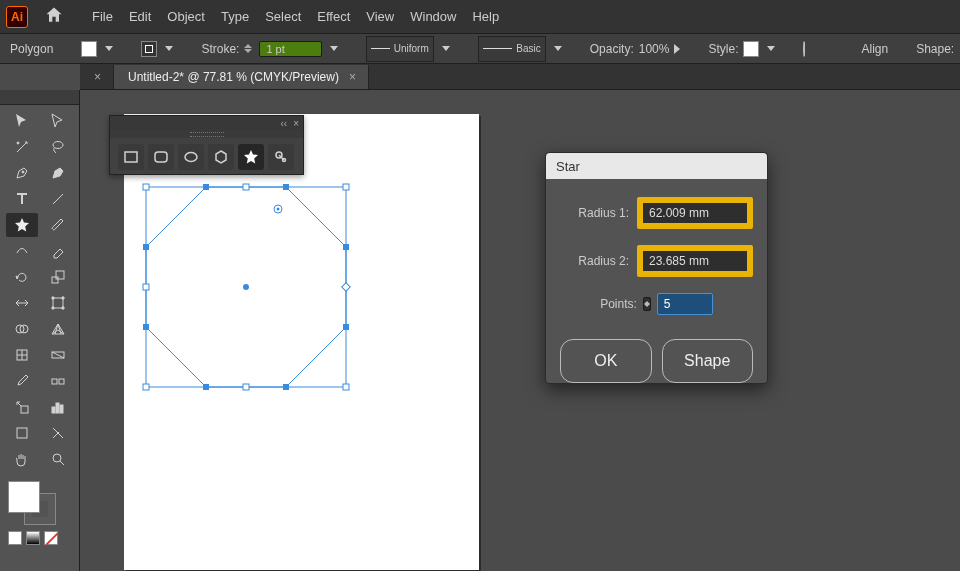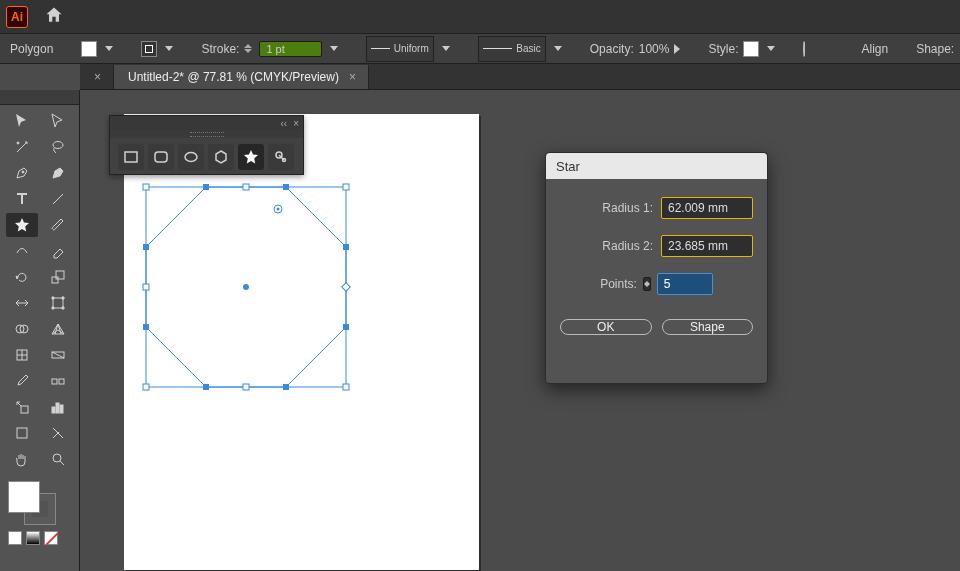--- a/index.html
+++ b/index.html
@@ -137,49 +137,60 @@
     box-shadow:0 6px 18px rgba(0,0,0,.55);
   }
   .dialog .titlebar{
     height:26px;background:#e8e8e8;color:#333;border-radius:4px 4px 0 0;
     display:flex;align-items:center;padding:0 10px;font-size:13px;
   }
   .dialog .body{padding:18px 14px 10px;flex:1;}
   .field{display:flex;align-items:center;justify-content:flex-end;gap:8px;margin-bottom:16px;font-size:12px;}
   .field label{text-align:right;color:var(--text);}
   .field .val{
-    width:92px;background:#2e2e2e;border:1px solid #eab308;color:#ddd;
+    width:116px;background:#2e2e2e;border:6px solid #eab308;color:#ddd;
     padding:3px 6px;font-size:12px;border-radius:2px;
   }
   .field .val.sel{background:#1e4e7a;color:#fff;border:1px solid #4a90d6;width:56px;}
   .field.points{justify-content:center;gap:6px;}
   .spinbox{display:flex;flex-direction:column;background:#2e2e2e;border:1px solid #1c1c1c;border-radius:2px;}
   .spinbox div{width:12px;height:9px;display:flex;align-items:center;justify-content:center;}
   .spinbox .u{border-bottom:3px solid #bbb;border-left:3px solid transparent;border-right:3px solid transparent;width:0;height:0;margin:3px auto 0;}
   .spinbox .d{border-top:3px solid #bbb;border-left:3px solid transparent;border-right:3px solid transparent;width:0;height:0;margin:0 auto 3px;}
   .btnrow{display:flex;justify-content:center;gap:10px;margin-top:24px;}
   .btn{
-    width:92px;height:16px;border:1px solid #bbb;border-radius:13px;background:transparent;
-    color:#eee;display:flex;align-items:center;justify-content:center;font-size:12px;
+    width:92px;height:44px;border:1px solid #bbb;border-radius:13px;background:transparent;
+    color:#eee;display:flex;align-items:center;justify-content:center;font-size:16px;
   }
   .highlight-dot{
     position:absolute;width:62px;height:62px;border-radius:50%;
     background:radial-gradient(circle,#d85050 0%,#c54848 55%,rgba(197,72,72,0) 72%);
     opacity:.75;pointer-events:none;
   }
 </style>
 </head>
 <body>
 
 <div class="menubar">
   <div class="ai-logo">Ai</div>
   <div class="home-icon">
     <svg viewBox="0 0 24 24">
         <path d="M12 3l9 8h-3v9h-4v-6h-4v6H6v-9H3z"></path>
       </svg>
+  </div>
+  <div class="menu-items">
+    <span>File</span>
+    <span>Edit</span>
+    <span>Object</span>
+    <span>Type</span>
+    <span>Select</span>
+    <span>Effect</span>
+    <span>View</span>
+    <span>Window</span>
+    <span>Help</span>
   </div>
 </div>
 
 <div class="optionsbar">
   <span>Polygon</span>
   <div class="opt-seg">
     <div class="swatch white"></div>
       <span class="dd"></span>
   </div>
   <div class="opt-seg">

